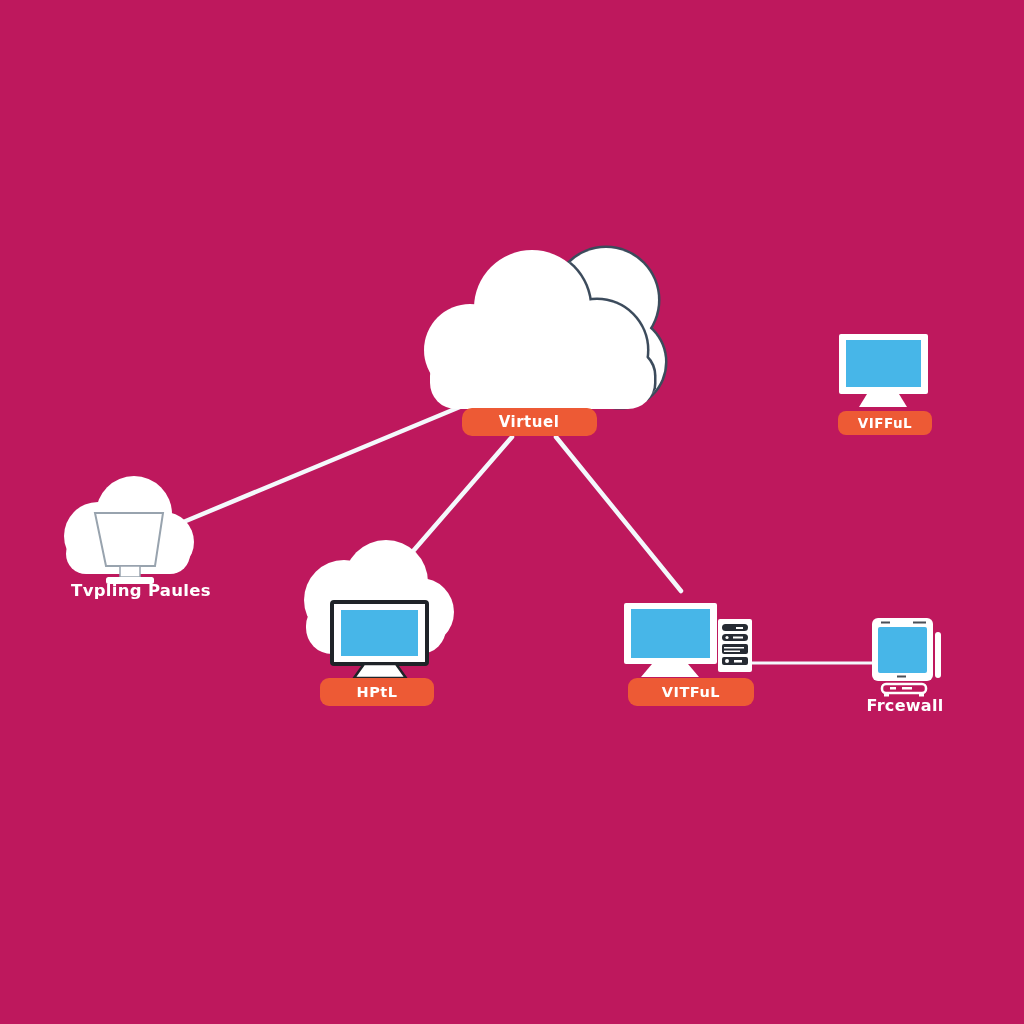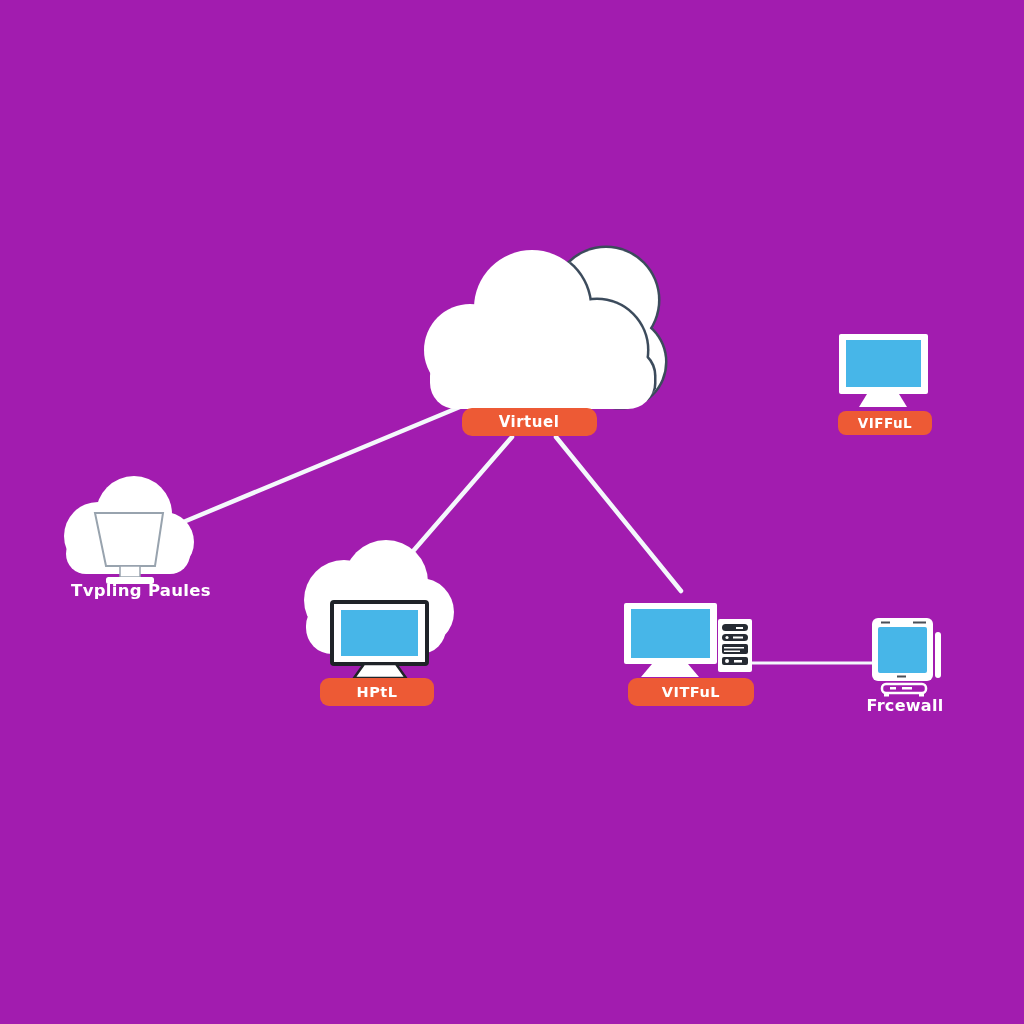--- a/index.html
+++ b/index.html
@@ -1,16 +1,16 @@
 <!DOCTYPE html>
 <html><head>
 <meta charset="utf-8">
 <style>
   html,body{margin:0;padding:0;background:#0a4390;}
-  .canvas{position:relative;width:1024px;height:1024px;background:#a21caf;overflow:hidden;
+  .canvas{position:relative;width:1024px;height:1024px;background:#be185d;overflow:hidden;
           font-family:"DejaVu Sans","Liberation Sans",sans-serif;}
   svg{display:block}
   text{font-family:"DejaVu Sans","Liberation Sans",sans-serif;}
   .node-label{fill:#ffffff;font-weight:600;letter-spacing:.5px;}
   .free-label{fill:#ffffff;font-weight:600;letter-spacing:.3px;}
 </style>
 </head>
 <body>
 
 <div class="canvas">

